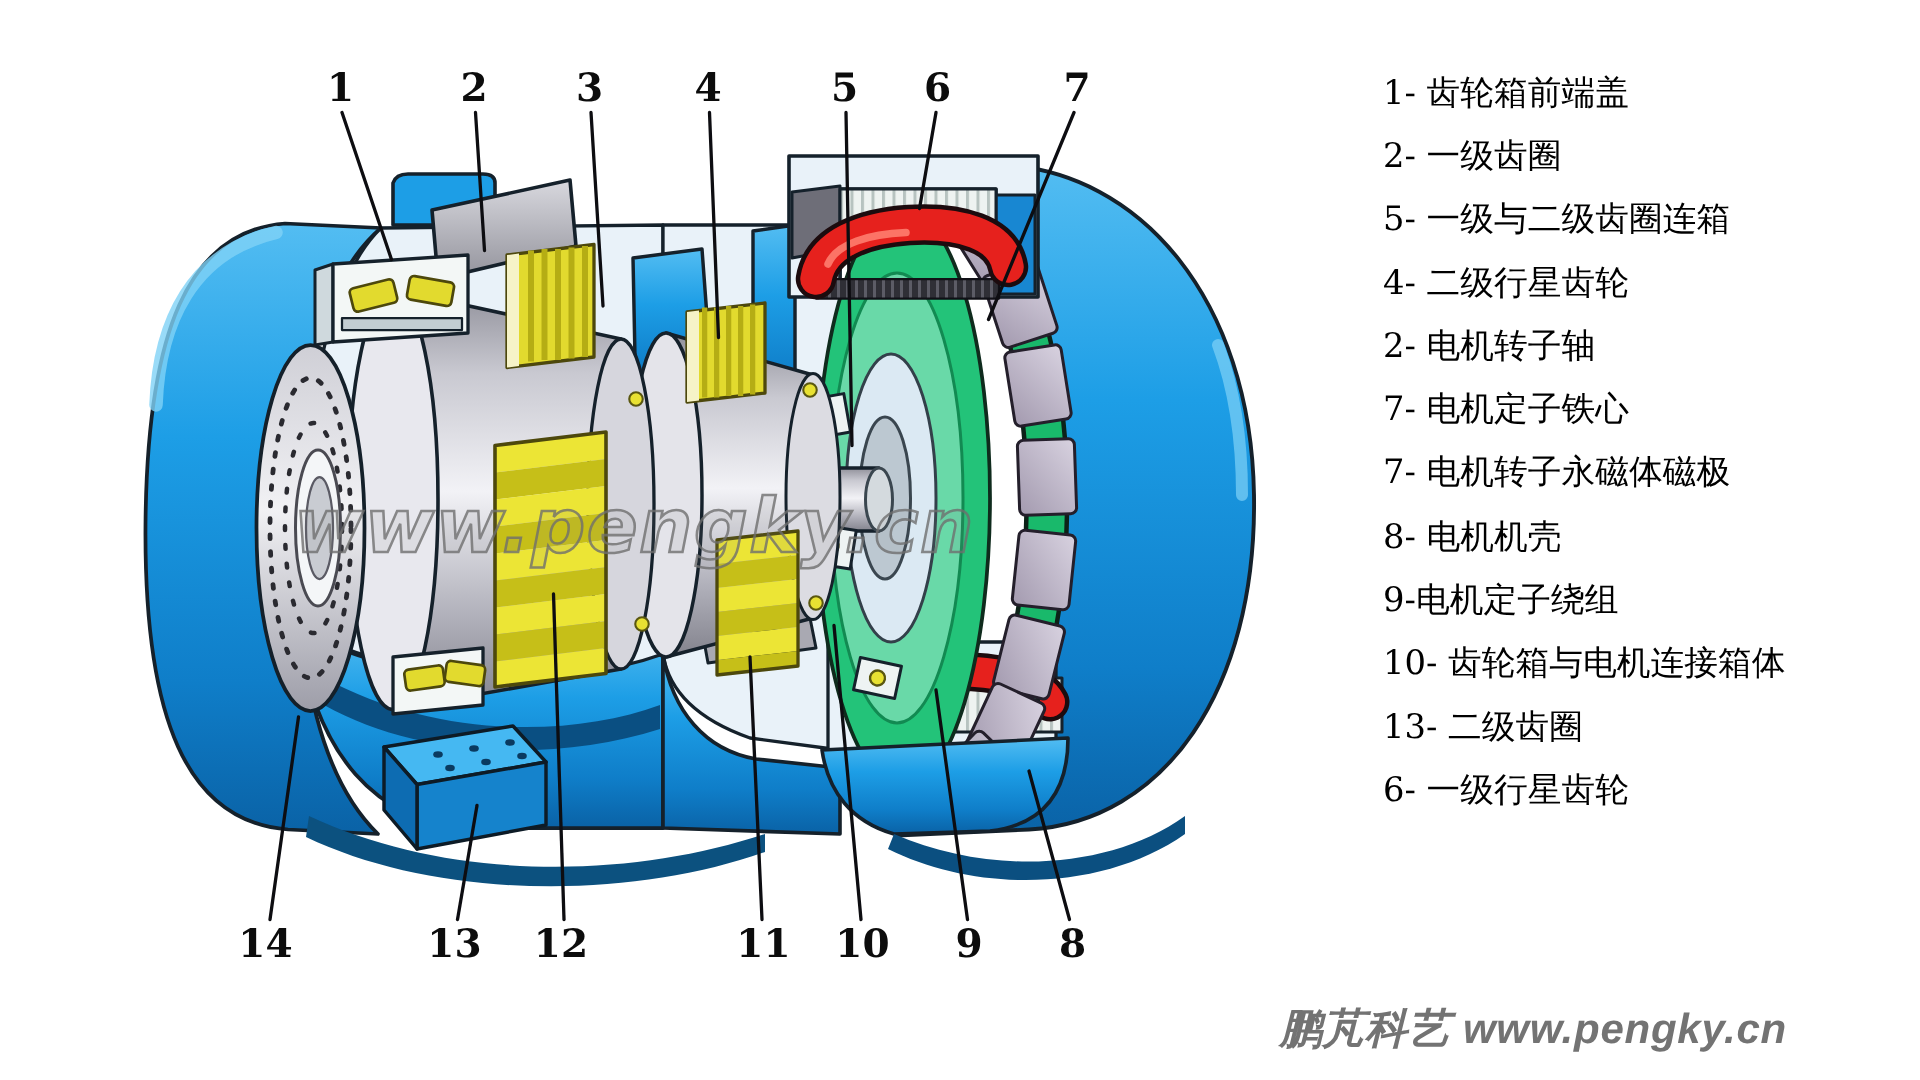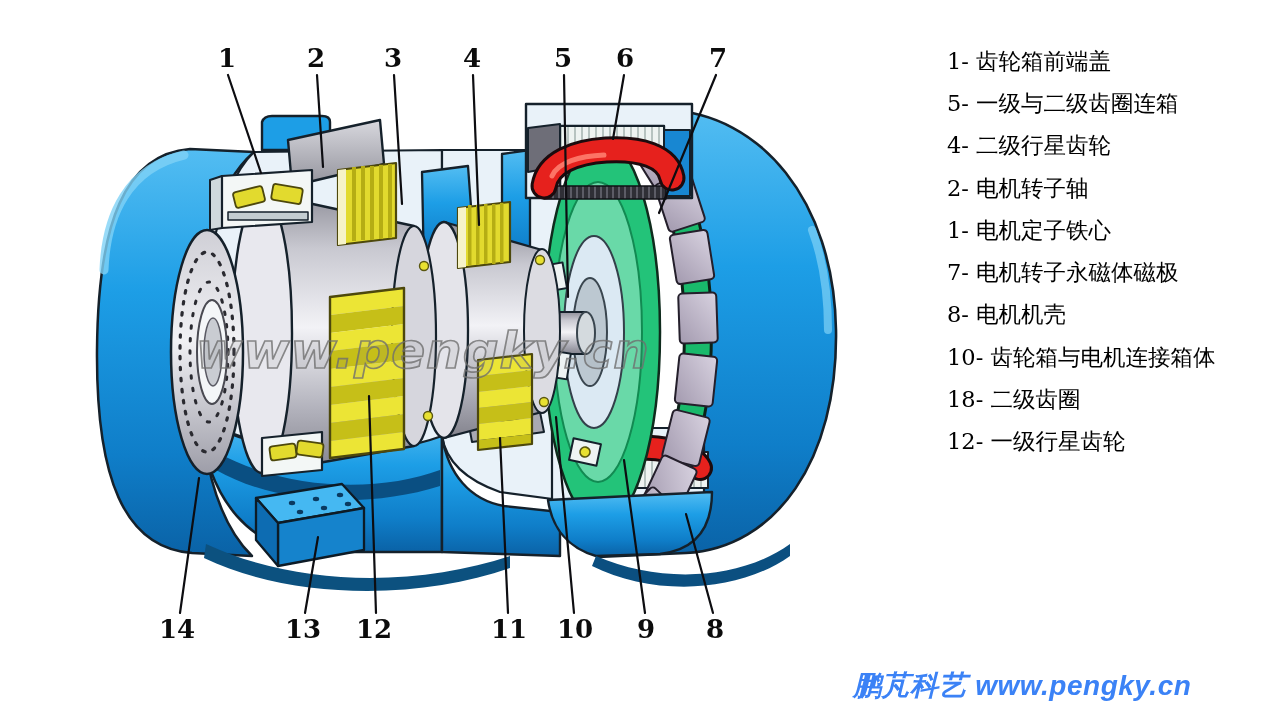--- a/index.html
+++ b/index.html
@@ -3,25 +3,25 @@
 <meta charset="utf-8">
 <style>
   html,body{margin:0;padding:0;background:#fff;width:1280px;height:720px;overflow:hidden}
   .stage{position:relative;width:1280px;height:720px;font-family:"Liberation Sans",sans-serif;background:#fff}
   .stage svg{position:absolute;left:0;top:0}
   path,rect,ellipse,line,circle{stroke-linejoin:round;stroke-linecap:round}
   .cl{stroke:#0d0d11;stroke-width:2.2;fill:none}
   .co{font-family:"DejaVu Serif",serif;font-weight:bold;font-size:26px;fill:#0c0c0c;text-anchor:middle}
   .wm{font-family:"DejaVu Sans",sans-serif;font-style:italic;font-weight:bold;font-size:50px;
       fill:rgba(130,130,130,.14);stroke:#6f6f6f;stroke-width:1.7;letter-spacing:1px;opacity:.8}
-  .legend{position:absolute;left:947px;top:40px}
+  .legend{position:absolute;left:922px;top:40px}
   .legend-item{height:42.3px;display:flex;align-items:center;font-family:"DejaVu Serif",serif;
       font-size:22.5px;color:#000;white-space:nowrap}
   .brand{position:absolute;left:853px;top:667px;font-family:"Liberation Sans",sans-serif;
-      font-style:italic;font-weight:bold;font-size:28px;color:#3b82f6;letter-spacing:.5px;white-space:nowrap}
+      font-style:italic;font-weight:bold;font-size:28px;color:#737373;letter-spacing:.5px;white-space:nowrap}
 </style>
 </head>
 <body>
 
 <div class="stage">
 
 <svg width="880" height="720" viewBox="0 0 880 720">
   <defs>
     <linearGradient id="gBlue" x1="0" y1="0" x2="0" y2="1">
       <stop offset="0" stop-color="#53bdf2"></stop>
@@ -307,26 +307,28 @@
     <text class="co" x="575" y="638">10</text>
     <text class="co" x="509" y="638">11</text>
     <text class="co" x="374" y="638">12</text>
     <text class="co" x="303" y="638">13</text>
     <text class="co" x="177" y="638">14</text>
   </g>
 </svg>
 
 <div class="legend">
   <div class="legend-item">1- 齿轮箱前端盖</div>
+  <div class="legend-item">2- 一级齿圈</div>
   <div class="legend-item">5- 一级与二级齿圈连箱</div>
   <div class="legend-item">4- 二级行星齿轮</div>
   <div class="legend-item">2- 电机转子轴</div>
-  <div class="legend-item">1- 电机定子铁心</div>
+  <div class="legend-item">7- 电机定子铁心</div>
   <div class="legend-item">7- 电机转子永磁体磁极</div>
   <div class="legend-item">8- 电机机壳</div>
+  <div class="legend-item">9-电机定子绕组</div>
   <div class="legend-item">10- 齿轮箱与电机连接箱体</div>
-  <div class="legend-item">18- 二级齿圈</div>
-  <div class="legend-item">12- 一级行星齿轮</div>
+  <div class="legend-item">13- 二级齿圈</div>
+  <div class="legend-item">6- 一级行星齿轮</div>
 </div>
 
 <div class="brand">鹏芃科艺 www.pengky.cn</div>
 
 </div>
 
 </body></html>

